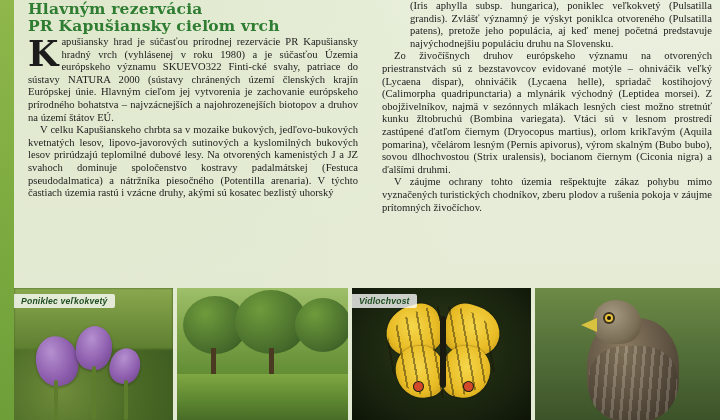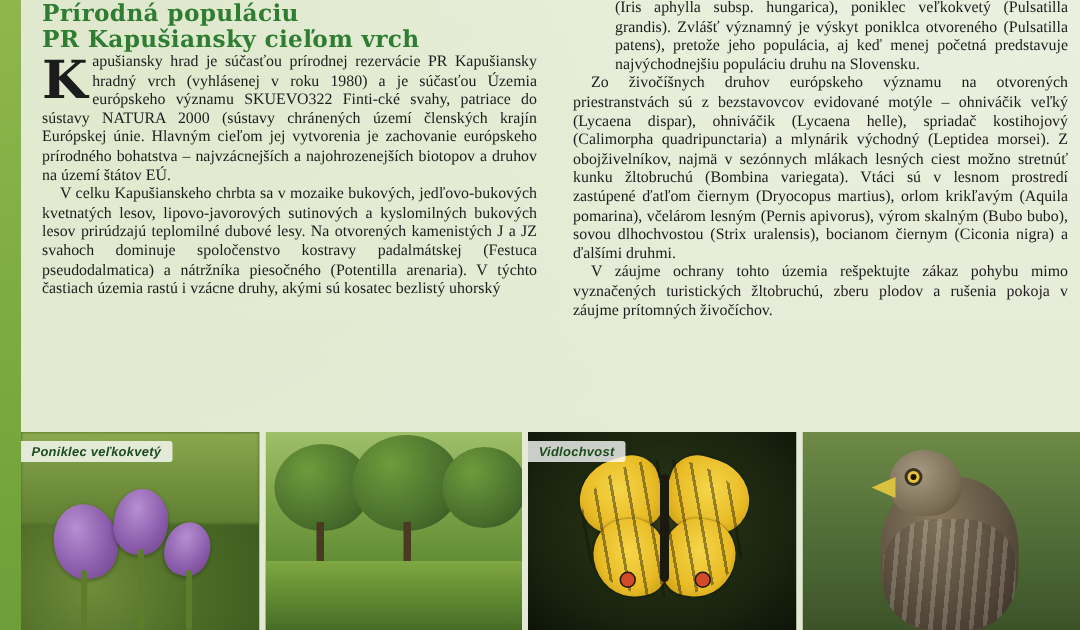--- a/index.html
+++ b/index.html
@@ -250,34 +250,34 @@
 <body>
 
 <div class="page">
   <div class="bg-tint"></div>
   <div class="left-bar"></div>
 
   <div class="columns">
 
     <div class="col col-left">
       <h1 class="title">
-        <span>Prírodná populáciu</span>
+        <span>Hlavným rezervácia</span>
         <span class="line2">PR Kapušiansky cieľom vrch</span>
       </h1>
       <div class="body-text">
         <p class="first"><span class="dropcap">K</span><span>apušiansky hrad je súčasťou prírodnej rezervácie PR Kapušiansky hradný vrch (vyhlásenej v roku 1980) a je súčasťou Územia európskeho významu SKUEVO322 Finti-cké svahy, patriace do sústavy NATURA 2000 (sústavy chránených území členských krajín Európskej únie. Hlavným cieľom jej vytvorenia je zachovanie európskeho prírodného bohatstva – najvzácnejších a najohrozenejších biotopov a druhov na území štátov EÚ.</span></p>
         <p>V celku Kapušianskeho chrbta sa v mozaike bukových, jedľovo-bukových kvetnatých lesov, lipovo-javorových sutinových a kyslomilných bukových lesov prirúdzajú teplomilné dubové lesy. Na otvorených kamenistých J a JZ svahoch dominuje spoločenstvo kostravy padalmátskej (Festuca pseudodalmatica) a nátržníka piesočného (Potentilla arenaria). V týchto častiach územia rastú i vzácne druhy, akými sú kosatec bezlistý uhorský</p>
       </div>
     </div>
 
     <div class="col col-right">
       <div class="body-text">
         <p class="first">(Iris aphylla subsp. hungarica), poniklec veľkokvetý (Pulsatilla grandis). Zvlášť významný je výskyt poniklca otvoreného (Pulsatilla patens), pretože jeho populácia, aj keď menej početná predstavuje najvýchodnejšiu populáciu druhu na Slovensku.</p>
         <p>Zo živočíšnych druhov európskeho významu na otvorených priestranstvách sú z bezstavovcov evidované motýle – ohniváčik veľký (Lycaena dispar), ohniváčik (Lycaena helle), spriadač kostihojový (Calimorpha quadripunctaria) a mlynárik východný (Leptidea morsei). Z obojživelníkov, najmä v sezónnych mlákach lesných ciest možno stretnúť kunku žltobruchú (Bombina variegata). Vtáci sú v lesnom prostredí zastúpené ďatľom čiernym (Dryocopus martius), orlom krikľavým (Aquila pomarina), včelárom lesným (Pernis apivorus), výrom skalným (Bubo bubo), sovou dlhochvostou (Strix uralensis), bocianom čiernym (Ciconia nigra) a ďalšími druhmi.</p>
-        <p>V záujme ochrany tohto územia rešpektujte zákaz pohybu mimo vyznačených turistických žltobruchú, zberu plodov a rušenia pokoja v záujme prítomných živočíchov.</p>
+        <p>V záujme ochrany tohto územia rešpektujte zákaz pohybu mimo vyznačených turistických chodníkov, zberu plodov a rušenia pokoja v záujme prítomných živočíchov.</p>
       </div>
     </div>
 
   </div>
 
   <div class="photos">
 
     <div class="photo p1">
       <div class="ph-flower">
         <div class="blur-green"></div>

